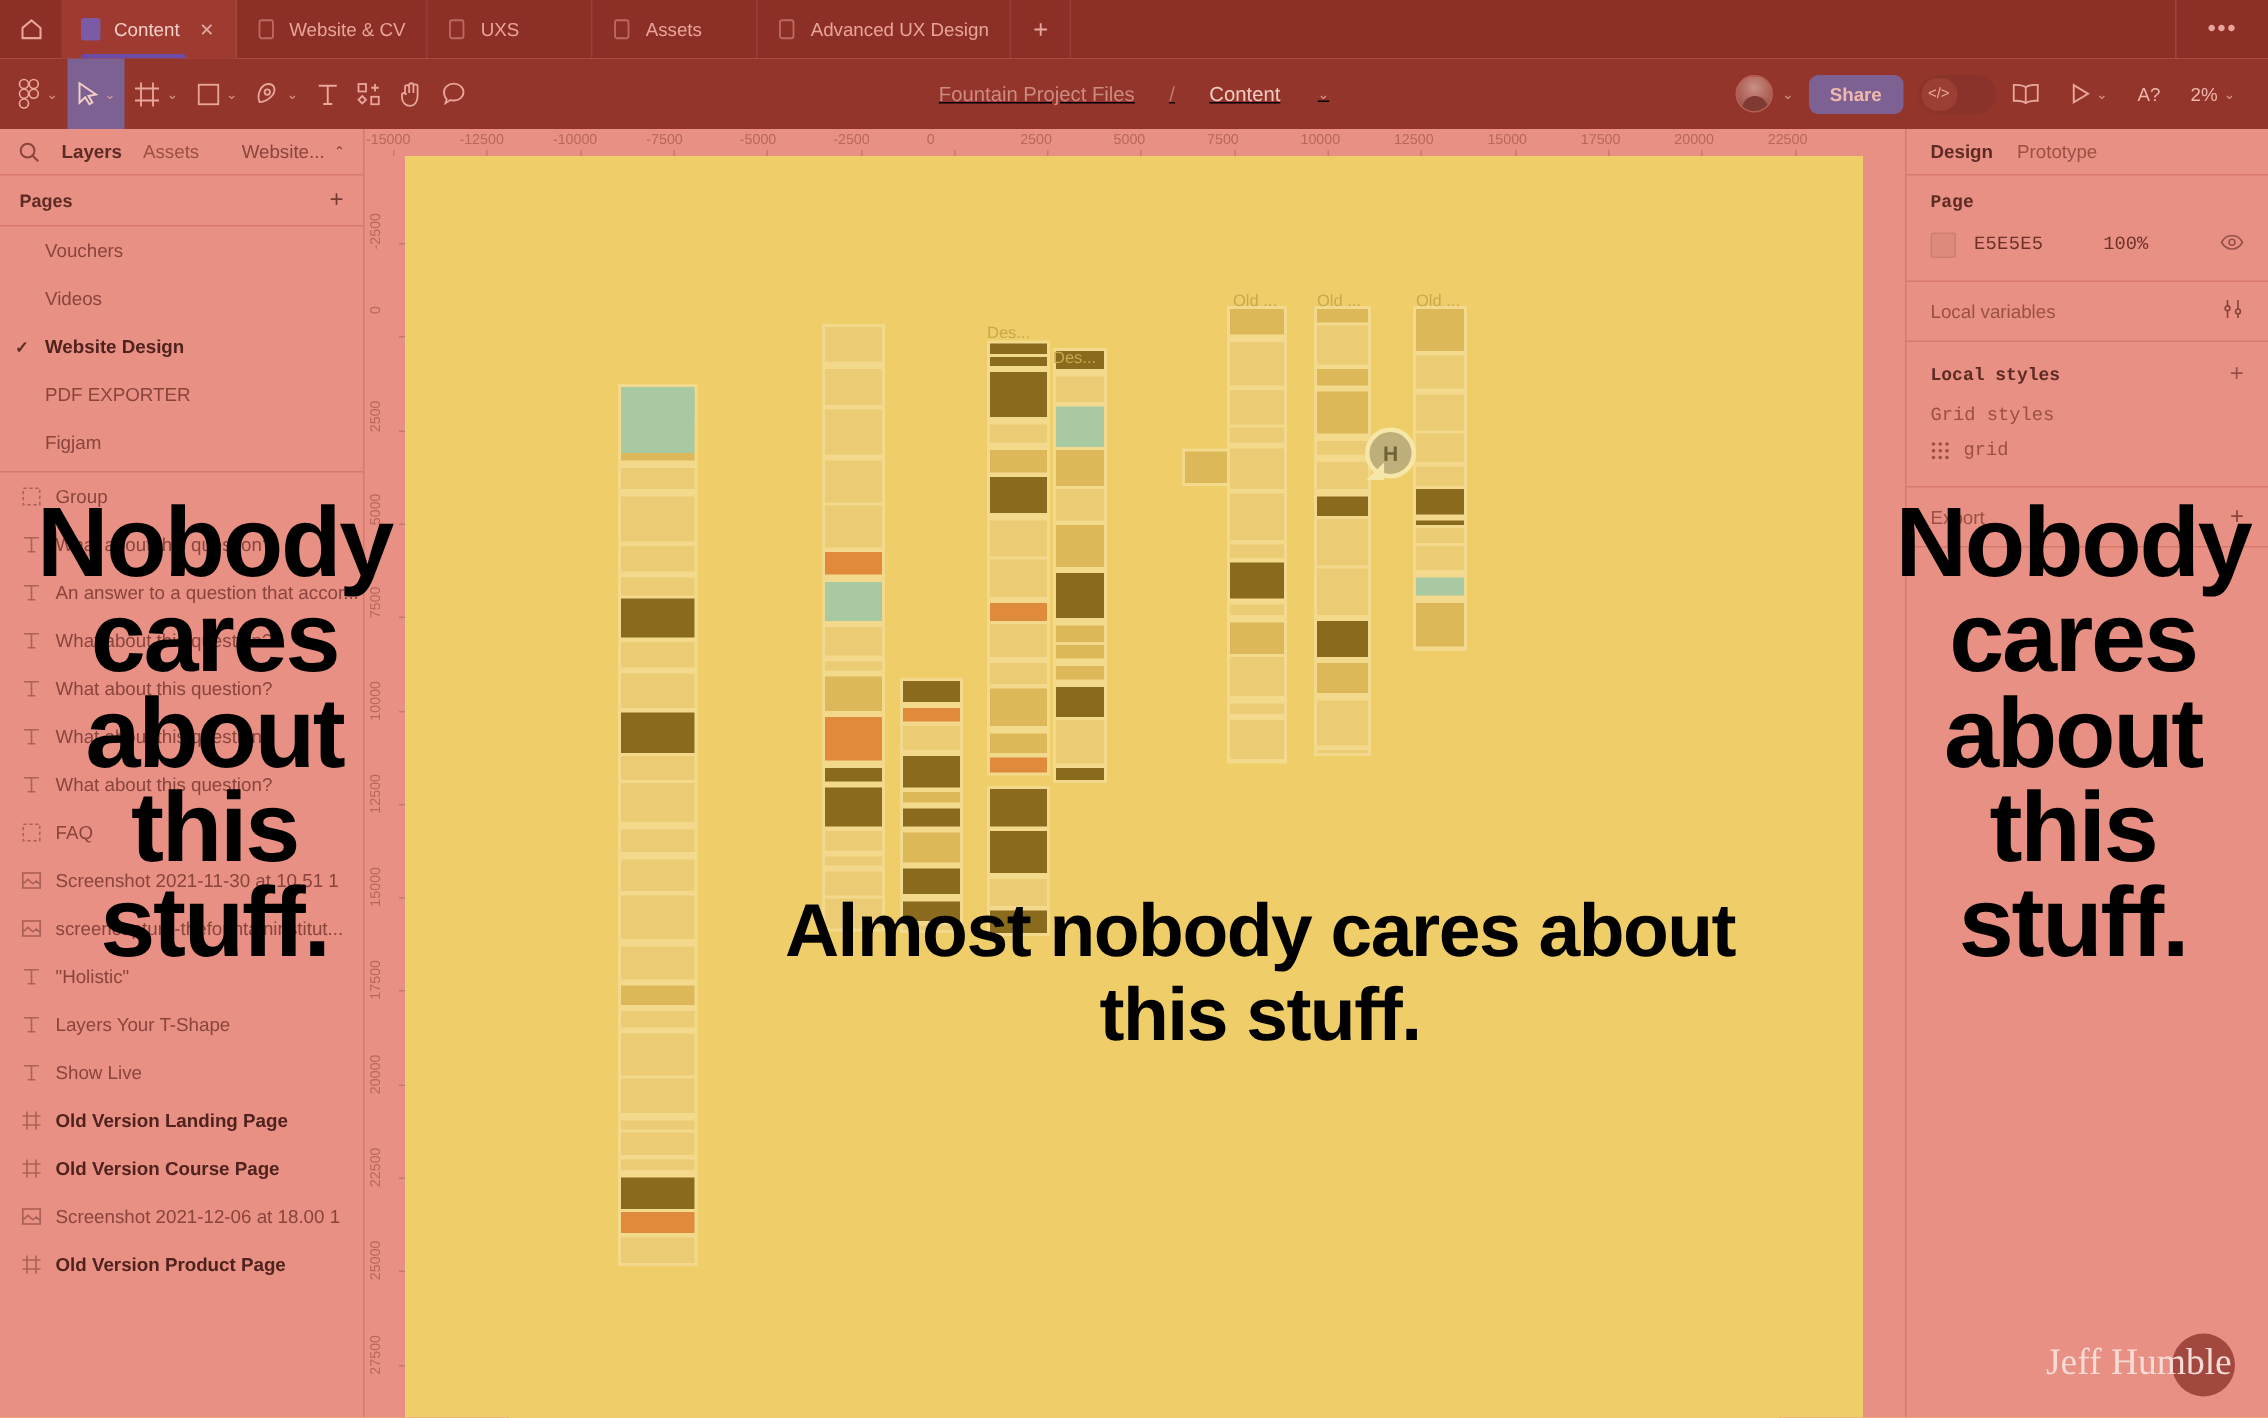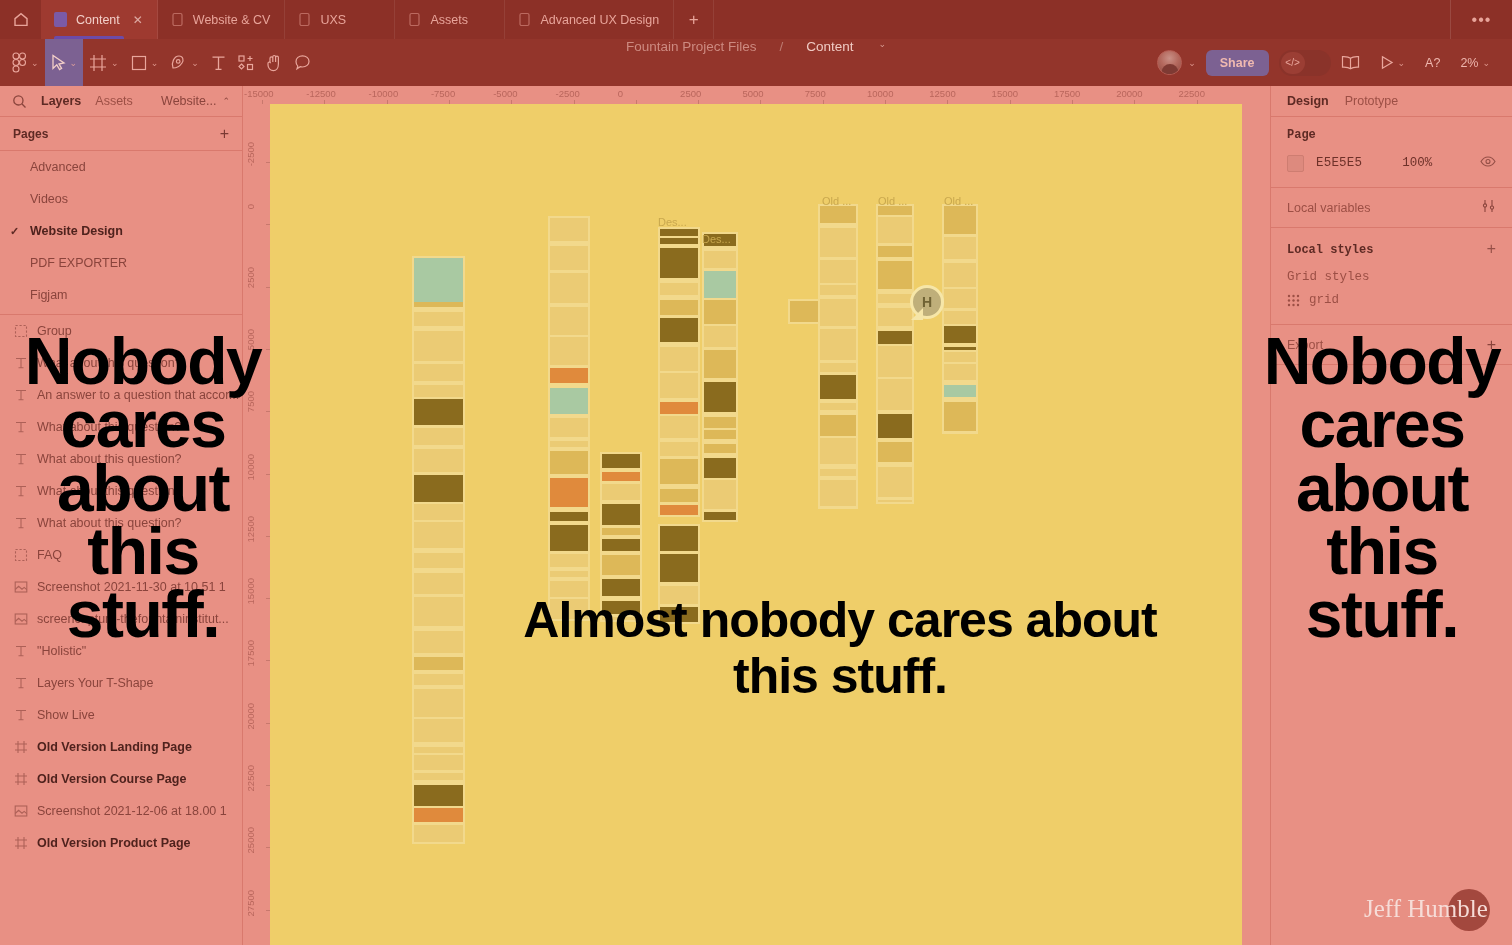--- a/index.html
+++ b/index.html
@@ -48,22 +48,22 @@
     height:47px; display:flex; align-items:center; justify-content:center;
     gap:3px; color:#E9A69C; padding:0 6px;
   }
   .tool.first{ padding-left:12px; }
   .tool.sel{ background:#7C6192; }
   .chev{ font-size:9px; opacity:.85; margin-left:1px; }
   .tool svg{ display:block; }
 
   .breadcrumb{
     position:absolute; left:0; right:0; top:0; height:47px;
-    display:flex; justify-content:center; gap:23px;
-    pointer-events:none; font-size:13.5px;
+    display:flex; align-items:center; justify-content:center; gap:23px;
+    pointer-events:none; font-size:13.5px;text-decoration:underline;
   }
   .bc-proj{ color:#CD8A80; }
   .bc-sep{ color:#BD7B72; }
   .bc-file{ color:#F0CBC4; }
   .bc-chev{ color:#D89C93; font-size:9px; margin-left:2px; }
 
   .toolbar-right{
     position:absolute; right:0; top:0; height:47px;
     display:flex; align-items:center; gap:0; padding-right:12px;
   }
@@ -466,21 +466,21 @@
     </div>
 
     <div class="pages-head">
       <span>Pages</span>
       <span class="plus">+</span>
     </div>
 
     <div id="pages-list">
         <div class="page-row">
           <span class="chk"></span>
-          <span>Advanced</span>
+          <span>Vouchers</span>
         </div>
         <div class="page-row">
           <span class="chk"></span>
           <span>Videos</span>
         </div>
         <div class="page-row cur">
           <span class="chk">✓</span>
           <span>Website Design</span>
         </div>
         <div class="page-row">

